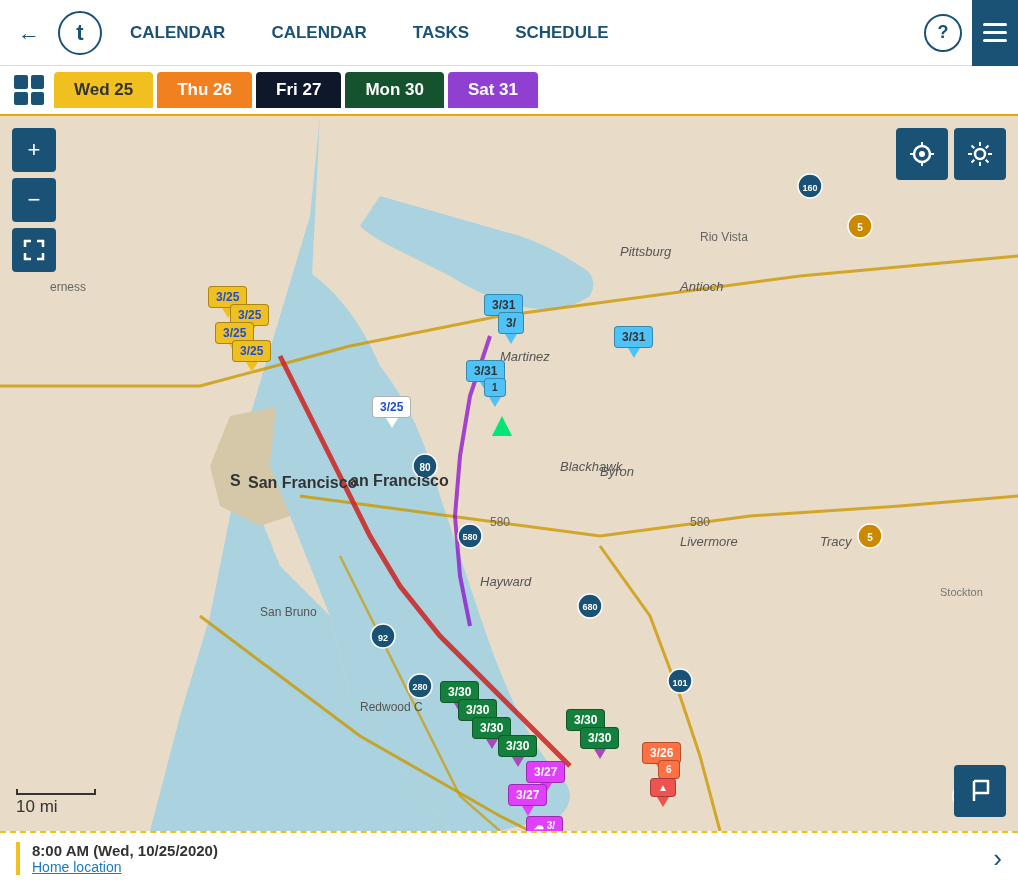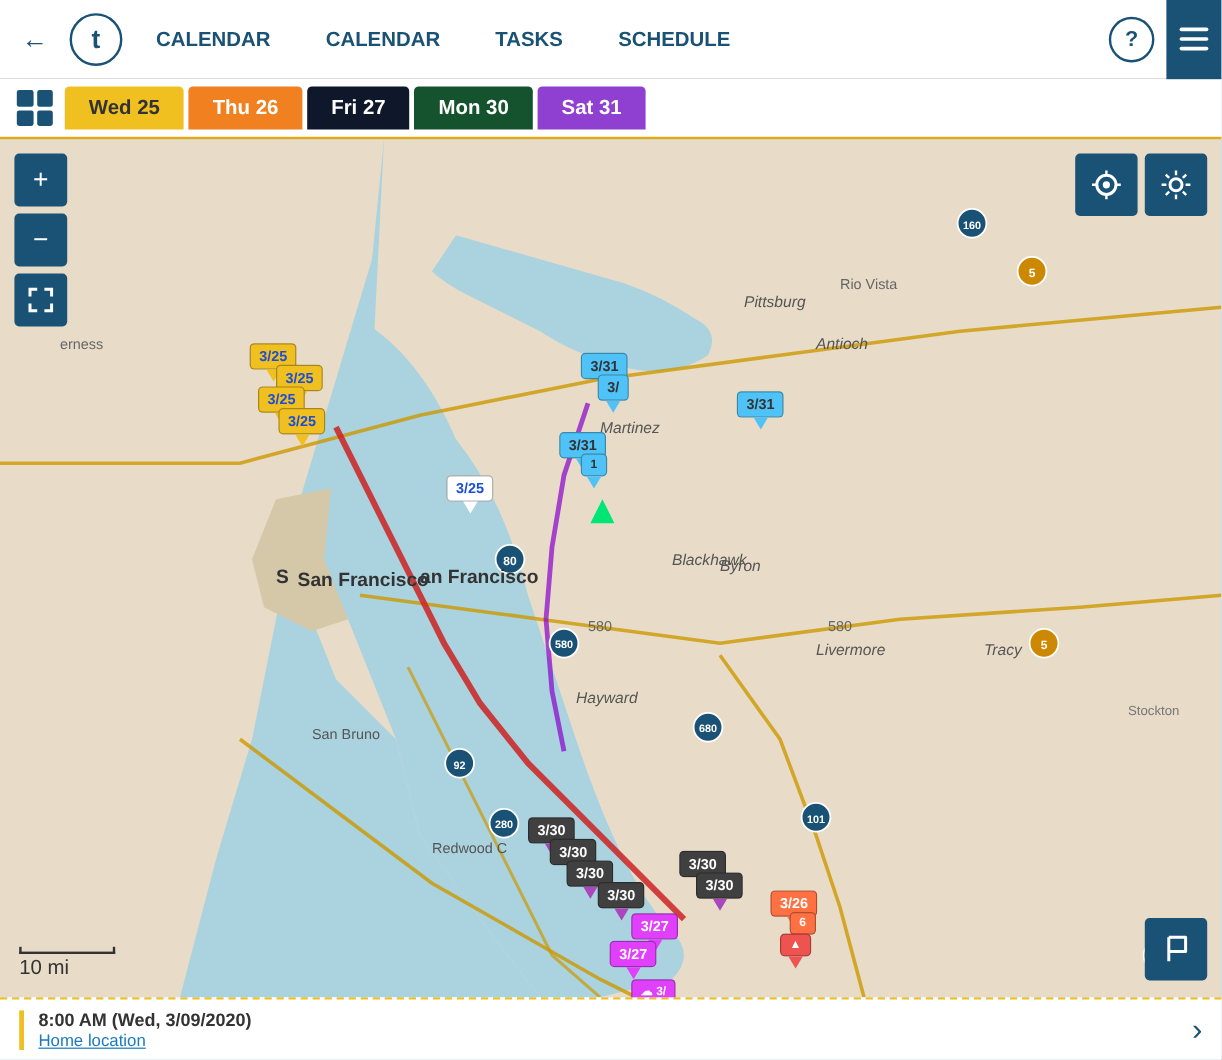--- a/index.html
+++ b/index.html
@@ -261,21 +261,21 @@
       width: 0; height: 0;
       border-left: 6px solid transparent;
       border-right: 6px solid transparent;
     }
     .yellow-marker .marker-box { background: #f0c020; }
     .yellow-marker .marker-tail { border-top: 10px solid #f0c020; }
     .blue-marker .marker-box { background: #4fc3f7; color: #333; }
     .blue-marker .marker-tail { border-top: 10px solid #4fc3f7; }
     .white-marker .marker-box { background: #fff; }
     .white-marker .marker-tail { border-top: 10px solid #fff; }
-    .purple-marker .marker-box { background: #404040; color: #fff; }
+    .purple-marker .marker-box { background: #15803d; color: #fff; }
     .purple-marker .marker-tail { border-top: 10px solid #ab47bc; }
     .pink-marker .marker-box { background: #e040fb; color: #fff; }
     .pink-marker .marker-tail { border-top: 10px solid #e040fb; }
     .orange-marker .marker-box { background: #ff7043; color: #fff; }
     .orange-marker .marker-tail { border-top: 10px solid #ff7043; }
     .red-marker .marker-box { background: #ef5350; color: #fff; }
     .red-marker .marker-tail { border-top: 10px solid #ef5350; }
 
     
     #info-bar {
@@ -566,17 +566,17 @@
 
   <button id="flag-btn">
     <svg width="28" height="28" viewBox="0 0 28 28" fill="none">
       <path d="M8 4 L8 24 M8 4 L22 4 L22 16 L8 16" stroke="white" stroke-width="2.5" fill="none" stroke-linejoin="round"></path>
     </svg>
   </button>
 </div>
 
 <div id="info-bar">
   <div id="info-left">
-    <div id="info-time">8:00 AM (Wed, 3/09/2020)</div>
+    <div id="info-time">8:00 AM (Wed, 10/25/2020)</div>
     <div id="info-loc">Home location</div>
   </div>
   <div id="info-right">›</div>
 </div>
 
 </body></html>

